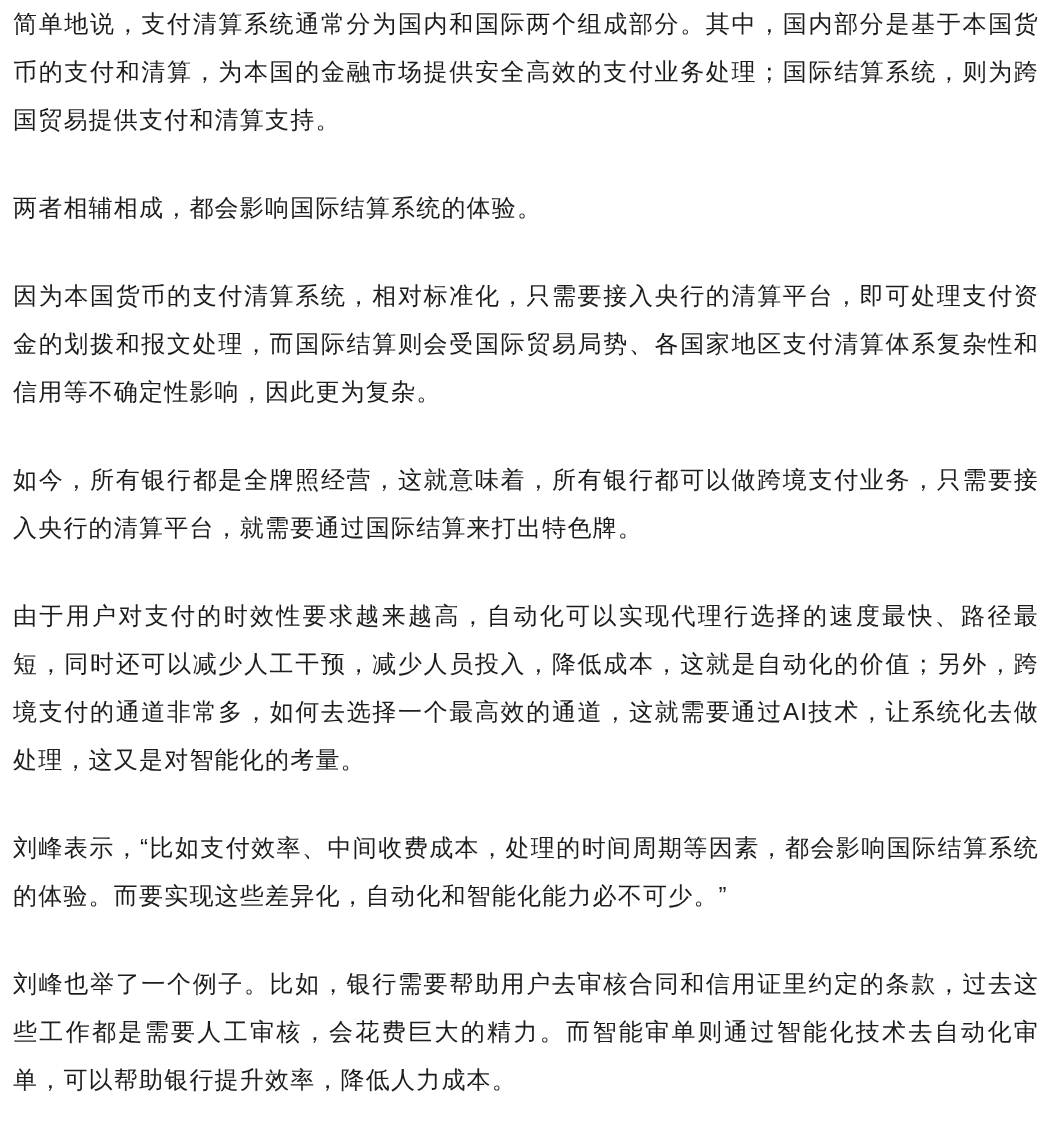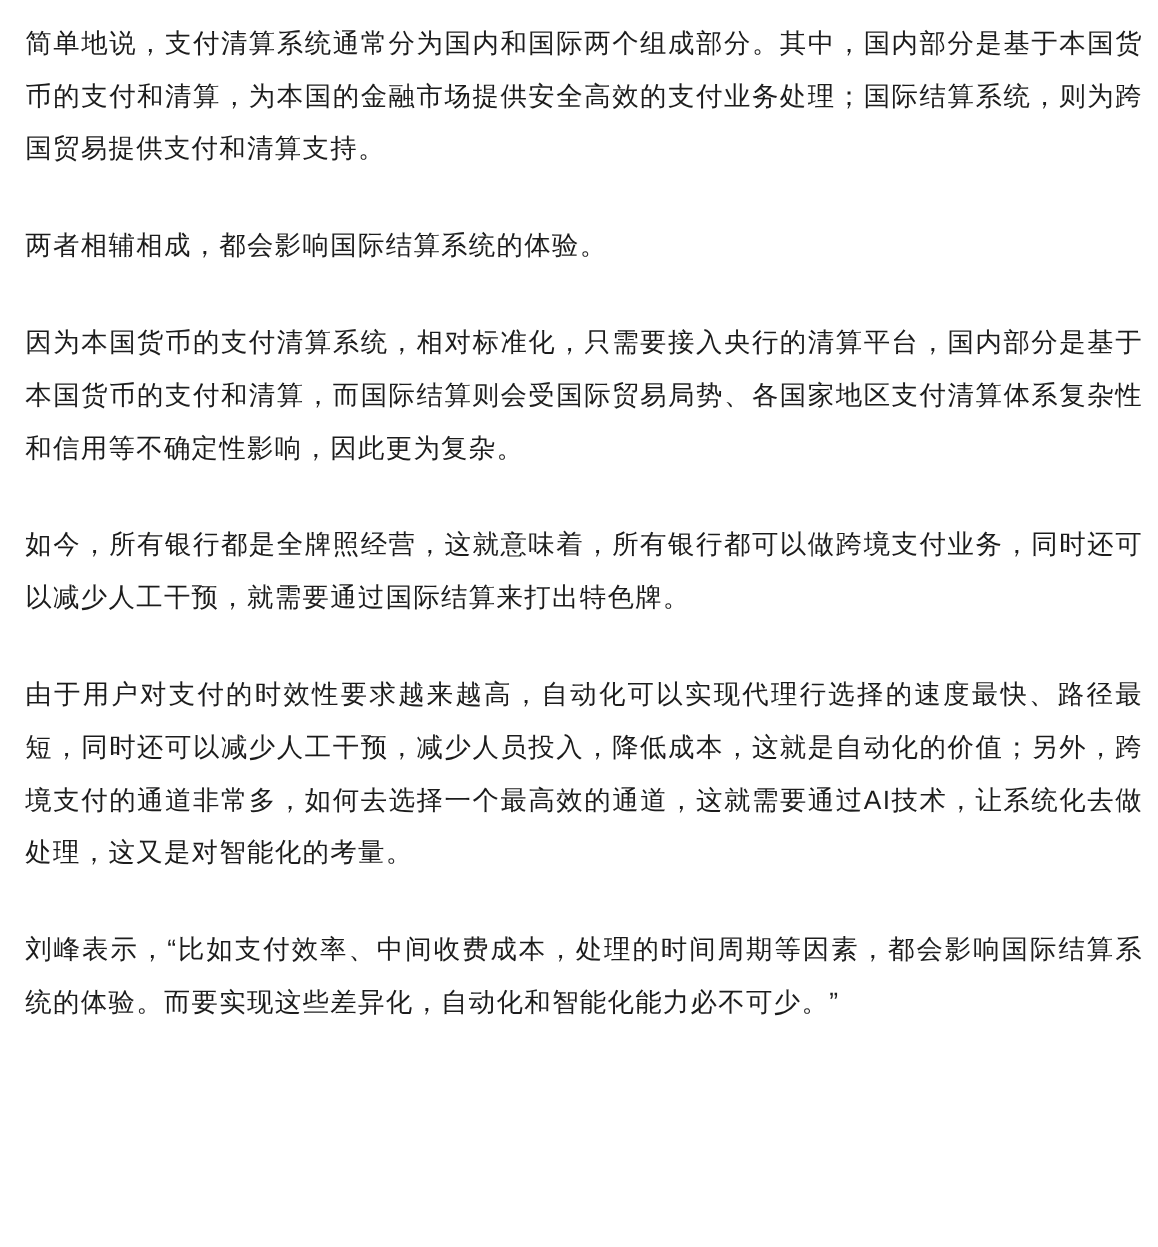--- a/index.html
+++ b/index.html
@@ -9,23 +9,22 @@
       background: #ffffff;
     }
     .page {
       width: 1053px;
       min-height: 1134px;
       background: #ffffff;
       margin: 0 auto;
     }
     .article {
       width: 100%;
-      padding: 0 14px 0 23px;
+      padding: 0 14px 0 13px;
       font-family: "Liberation Sans", sans-serif;
-      margin-top: 16px;
     }
     .article p {
       font-size: 24px;
       line-height: 48px;
       letter-spacing: 1.2px;
       color: #1c1c1c;
       text-align: justify;
       margin: 0 0 40px 0;
       word-break: break-all;
     }
@@ -33,18 +32,19 @@
       margin-bottom: 0;
     }
   </style>
 </head>
 <body>
 
 <div class="page">
   <article class="article">
     <p>简单地说，支付清算系统通常分为国内和国际两个组成部分。其中，国内部分是基于本国货币的支付和清算，为本国的金融市场提供安全高效的支付业务处理；国际结算系统，则为跨国贸易提供支付和清算支持。</p>
     <p>两者相辅相成，都会影响国际结算系统的体验。</p>
-    <p>因为本国货币的支付清算系统，相对标准化，只需要接入央行的清算平台，国内部分是基于本国货币的支付和清算，而国际结算则会受国际贸易局势、各国家地区支付清算体系复杂性和信用等不确定性影响，因此更为复杂。</p>
-    <p>如今，所有银行都是全牌照经营，这就意味着，所有银行都可以做跨境支付业务，同时还可以减少人工干预，就需要通过国际结算来打出特色牌。</p>
+    <p>因为本国货币的支付清算系统，相对标准化，只需要接入央行的清算平台，即可处理支付资金的划拨和报文处理，而国际结算则会受国际贸易局势、各国家地区支付清算体系复杂性和信用等不确定性影响，因此更为复杂。</p>
+    <p>如今，所有银行都是全牌照经营，这就意味着，所有银行都可以做跨境支付业务，只需要接入央行的清算平台，就需要通过国际结算来打出特色牌。</p>
     <p>由于用户对支付的时效性要求越来越高，自动化可以实现代理行选择的速度最快、路径最短，同时还可以减少人工干预，减少人员投入，降低成本，这就是自动化的价值；另外，跨境支付的通道非常多，如何去选择一个最高效的通道，这就需要通过AI技术，让系统化去做处理，这又是对智能化的考量。</p>
     <p>刘峰表示，“比如支付效率、中间收费成本，处理的时间周期等因素，都会影响国际结算系统的体验。而要实现这些差异化，自动化和智能化能力必不可少。”</p>
+    <p>刘峰也举了一个例子。比如，银行需要帮助用户去审核合同和信用证里约定的条款，过去这些工作都是需要人工审核，会花费巨大的精力。而智能审单则通过智能化技术去自动化审单，可以帮助银行提升效率，降低人力成本。</p>
   </article>
 </div>
 
 </body></html>

